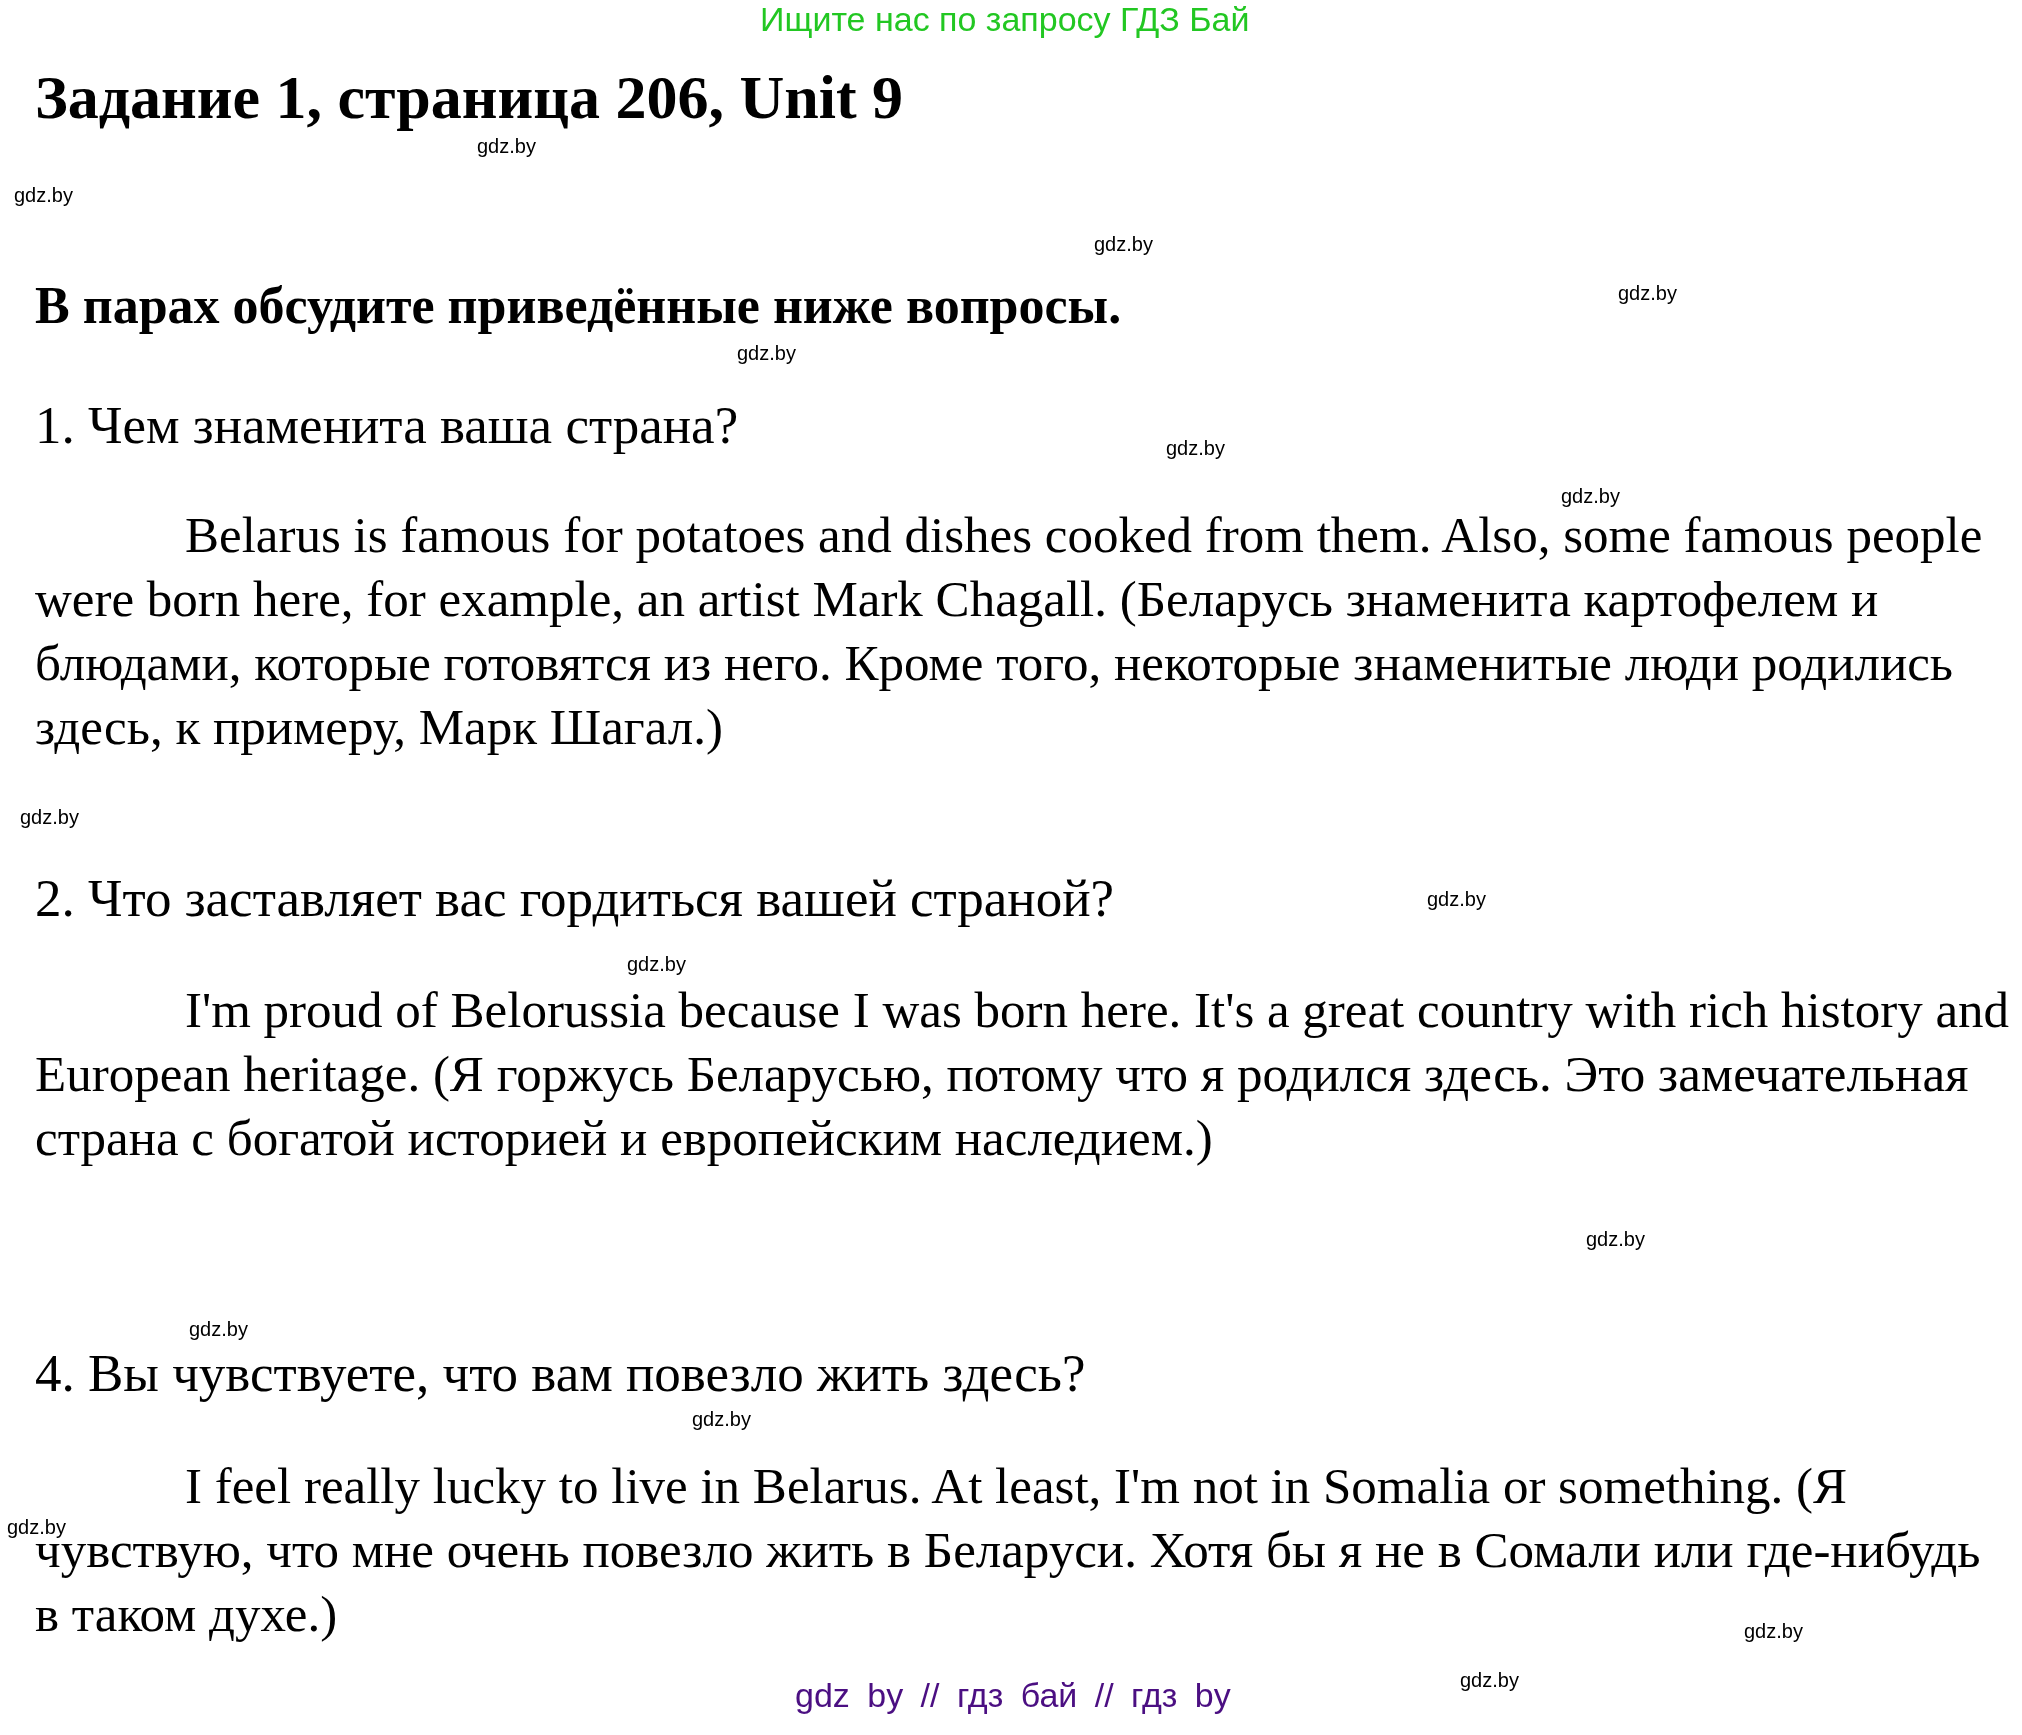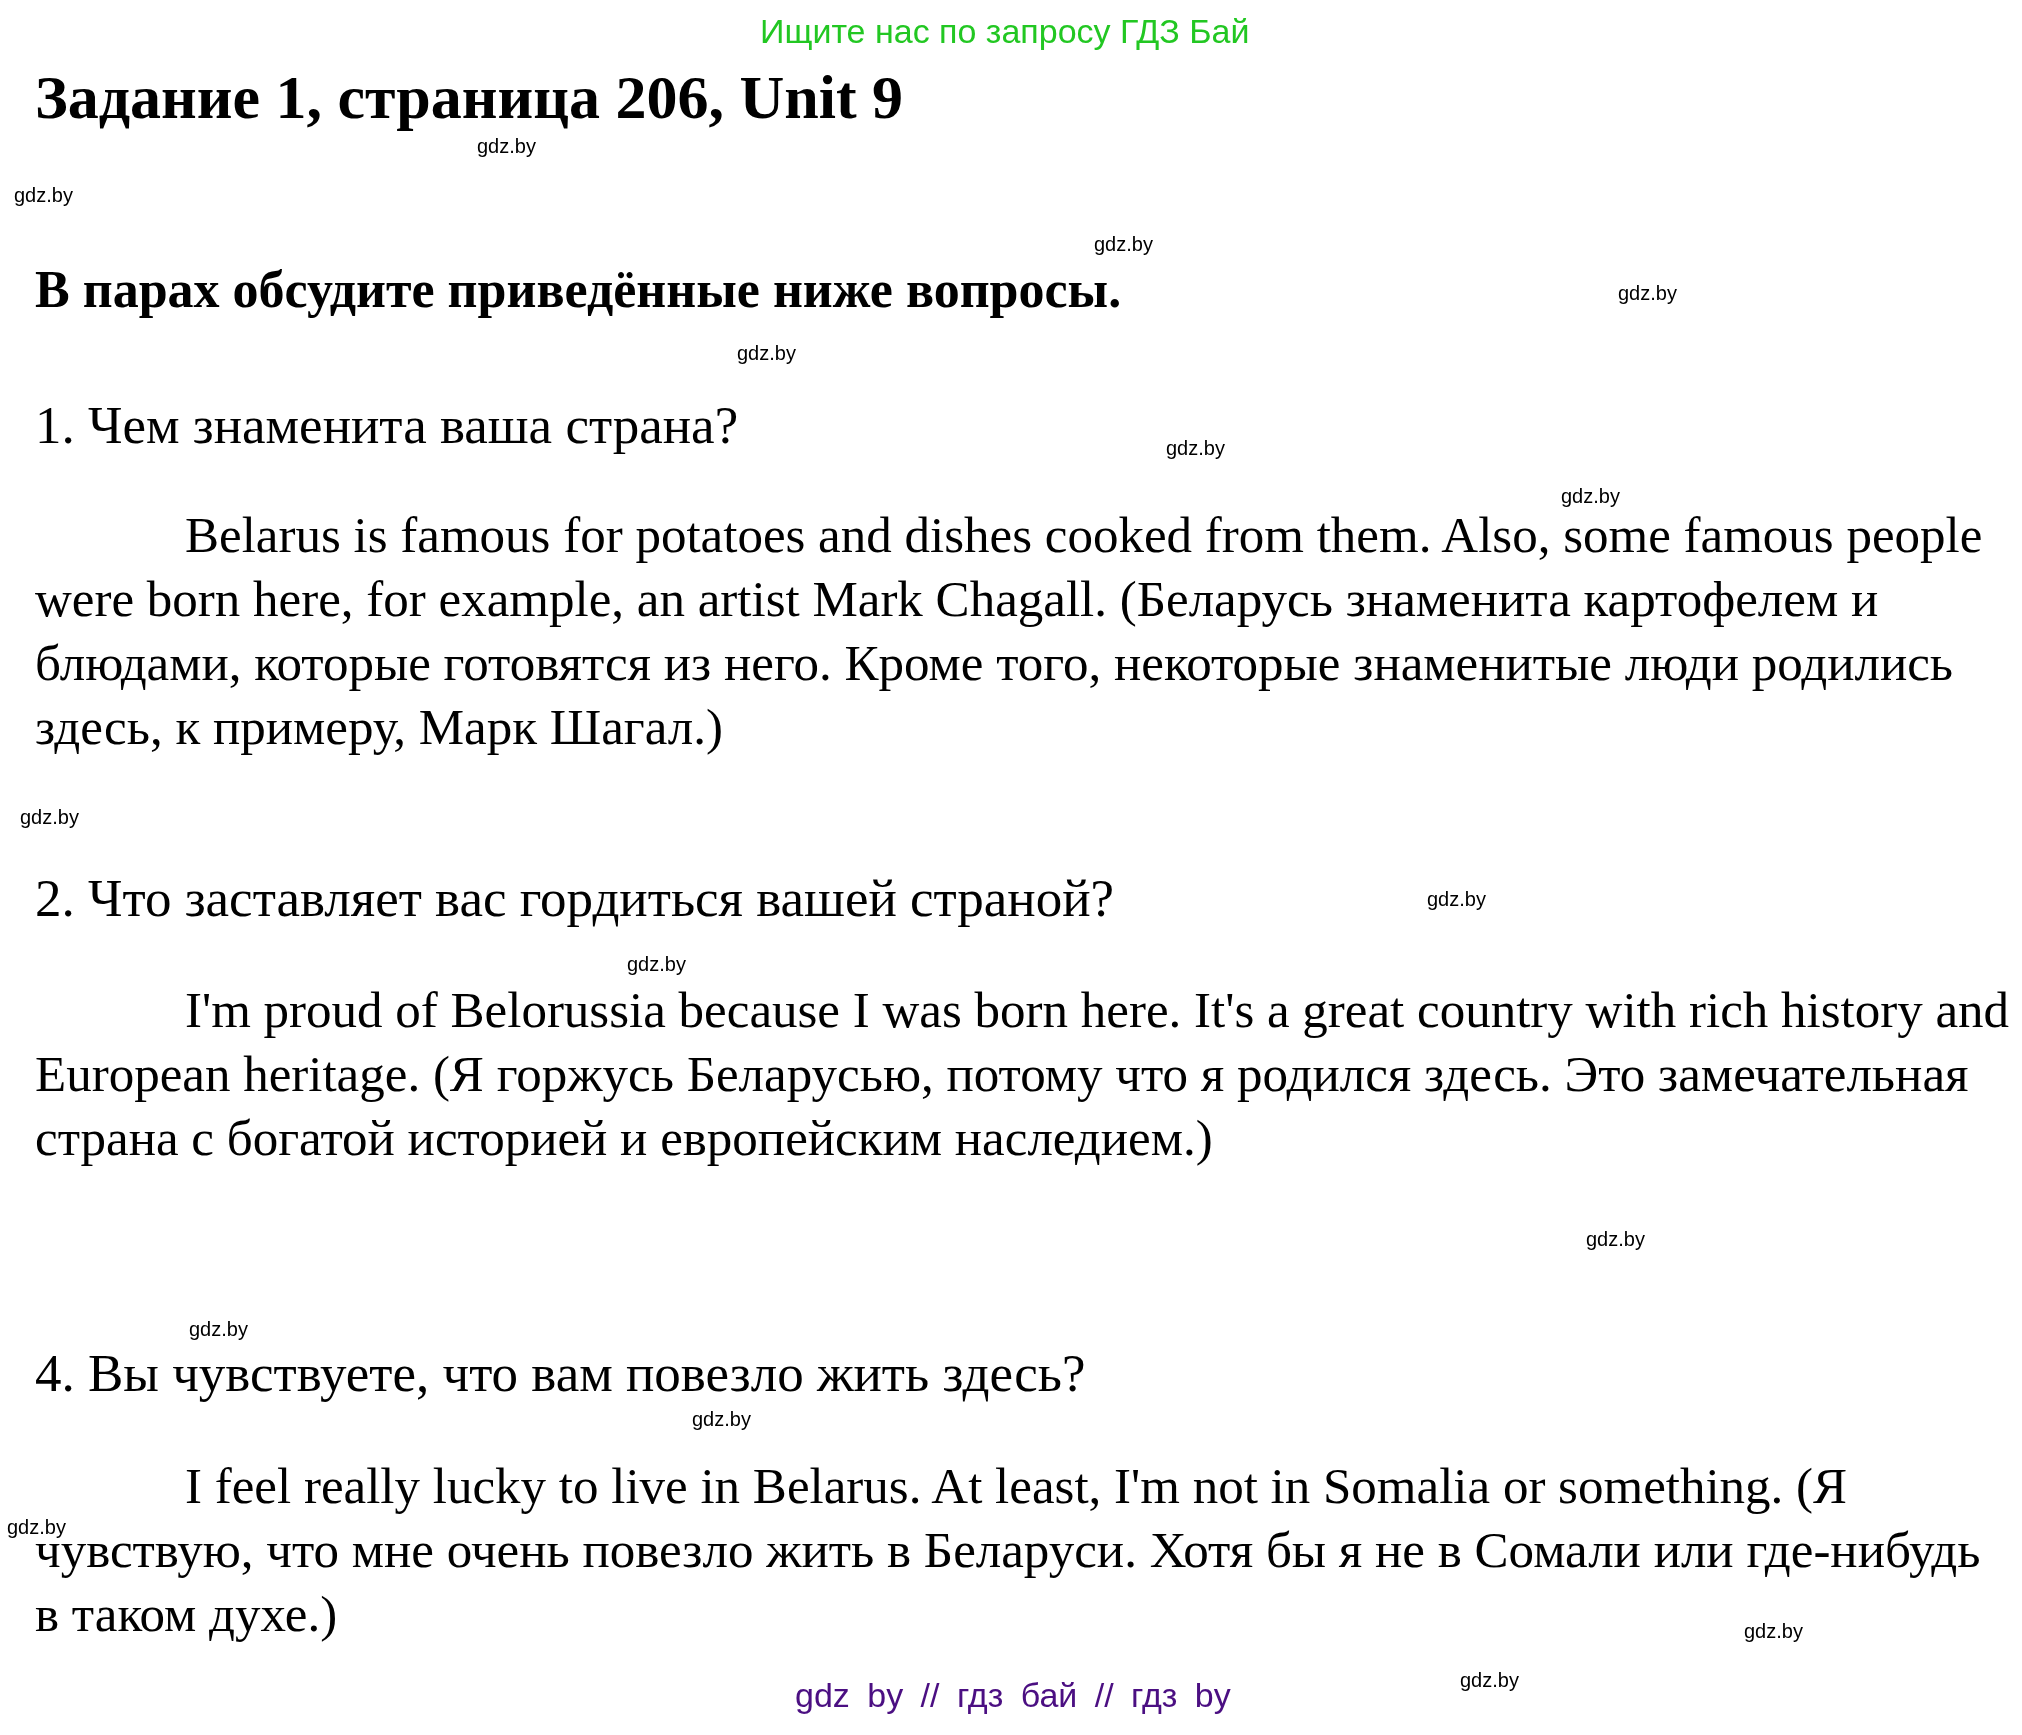--- a/index.html
+++ b/index.html
@@ -1,20 +1,20 @@
 <!DOCTYPE html>
 <html><head>
 <meta charset="utf-8">
 <style>
   html,body{margin:0;padding:0;background:#fff;}
   body{width:2022px;height:1735px;position:relative;overflow:hidden;}
   .abs{position:absolute;white-space:nowrap;}
-  .top-link{color:#22c722;font-family:"Liberation Sans",sans-serif;font-size:34px;left:760px;top:12px;}
+  .top-link{color:#22c722;font-family:"Liberation Sans",sans-serif;font-size:34px;left:760px;top:0px;}
   .title{font-family:"Liberation Serif",serif;font-weight:bold;font-size:62px;left:35px;top:62px;color:#000;}
-  .subtitle{font-family:"Liberation Serif",serif;font-weight:bold;font-size:52px;left:35px;top:260px;color:#000;}
+  .subtitle{font-family:"Liberation Serif",serif;font-weight:bold;font-size:52px;left:35px;top:276px;color:#000;}
   .q{font-family:Liberation Serif, serif;font-size:53px;left:35px;color:#000;}
   .para{position:absolute;left:35px;width:1980px;font-family:"Liberation Serif",serif;font-size:51px;line-height:64px;color:#000;text-indent:150px;}
   .wm{font-family:"Liberation Sans",sans-serif;font-size:20px;color:#000;}
   .footer{font-family:"Liberation Sans",sans-serif;font-size:34px;color:#4b0f82;left:795px;top:1715px;transform:translateY(-100%);word-spacing:8px;}
 </style>
 </head>
 <body>
 
 <div class="abs top-link">Ищите нас по запросу ГДЗ Бай</div>
 

